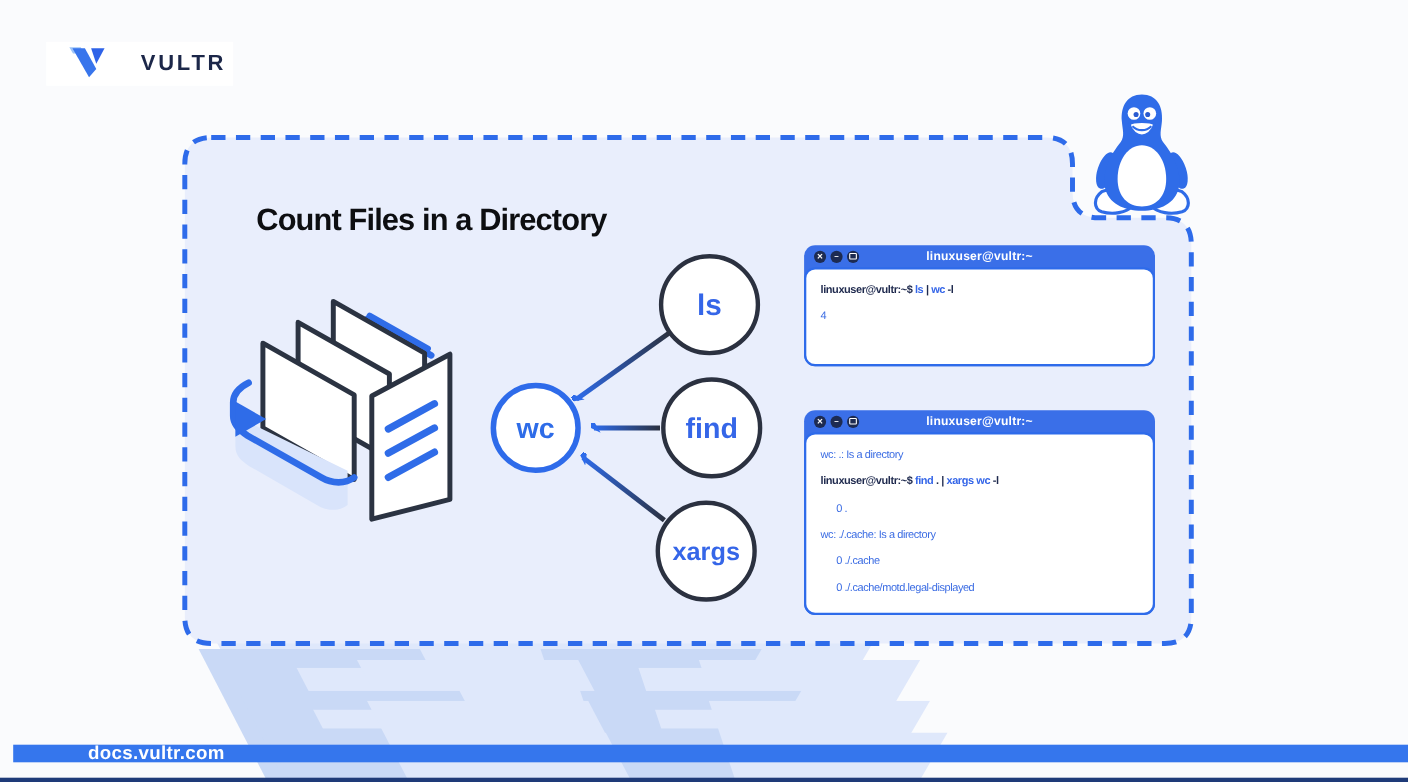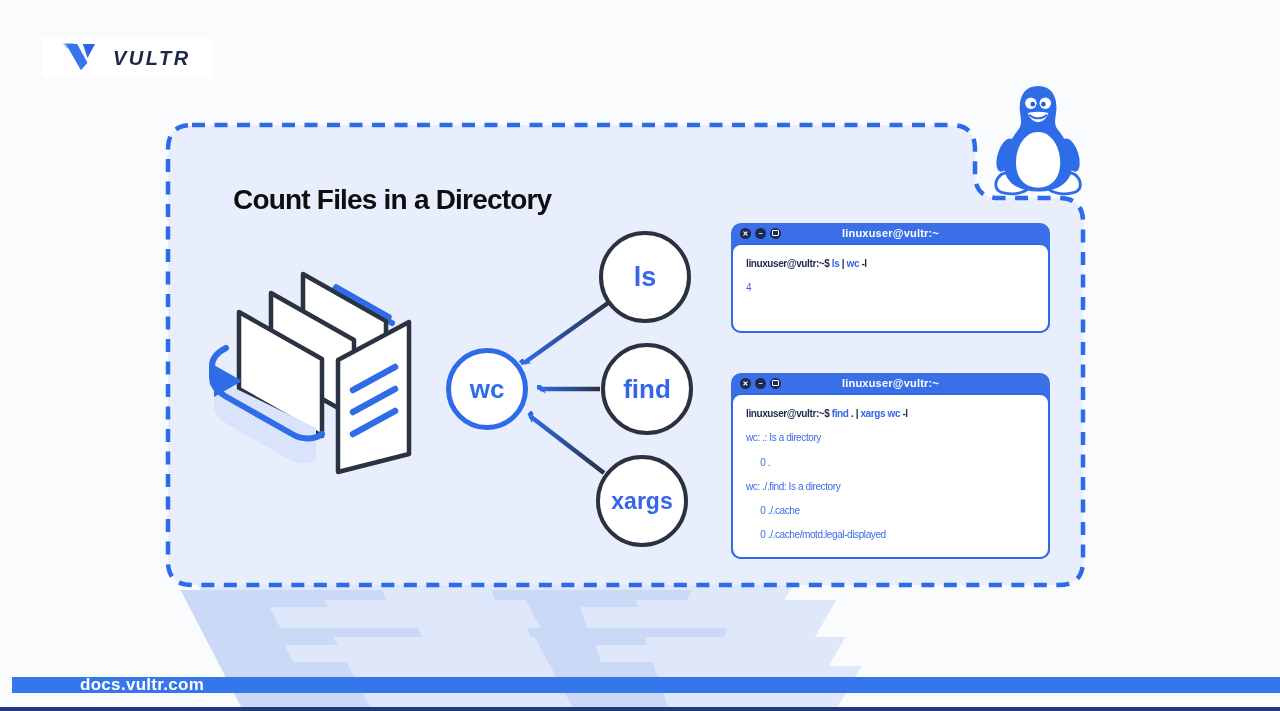--- a/index.html
+++ b/index.html
@@ -11,23 +11,22 @@
   .vm-l{fill:#dfe8fb;}
   .vm-d{fill:#c9d9f6;}
 
   
   .logo-card{
     position:absolute;left:42px;top:38px;width:170px;height:40px;background:#ffffff;
     display:flex;align-items:center;z-index:4;
   }
   .logo-mark{width:36px;height:32px;margin-left:20px;}
   .logo-text{
-    margin-left:15px;font-size:20px;font-weight:bold;letter-spacing:2.5px;
+    margin-left:30px;font-size:20px;font-weight:bold;letter-spacing:2.5px;
     color:#1c2749;
-    font-style:italic;
   }
 
   
   .main-title{
     position:absolute;left:212px;top:184px;z-index:3;
     font-size:28px;font-weight:bold;letter-spacing:-0.8px;color:#0d0e11;margin-left:21px;
   }
 
   
   .node{
@@ -215,24 +214,24 @@
       <div class="term-title">linuxuser@vultr:~</div>
       <div class="term-buttons">
         <span class="term-btn">✕</span>
         <span class="term-btn">−</span>
         <span class="term-btn">
             <span class="max-square"></span>
           </span>
       </div>
     </div>
     <div class="term-body">
+        <div class="tline"><span class="seg-out">wc: .: Is a directory</span></div>
         <div class="tline"><span class="seg-prompt">linuxuser@vultr:~$ </span><span class="seg-cmd">find</span><span class="seg-prompt"> . | </span><span class="seg-cmd">xargs wc</span><span class="seg-prompt"> -l</span></div>
-        <div class="tline"><span class="seg-out">wc: .: Is a directory</span></div>
         <div class="tline"><span class="seg-out">      0 .</span></div>
-        <div class="tline"><span class="seg-out">wc: ./.find: Is a directory</span></div>
+        <div class="tline"><span class="seg-out">wc: ./.cache: Is a directory</span></div>
         <div class="tline"><span class="seg-out">      0 ./.cache</span></div>
         <div class="tline"><span class="seg-out">      0 ./.cache/motd.legal-displayed</span></div>
       </div>
   </div>
 
   <div class="footer-bar">
     <span class="footer-text">docs.vultr.com</span>
   </div>
   <div class="footer-strip"></div>
 

